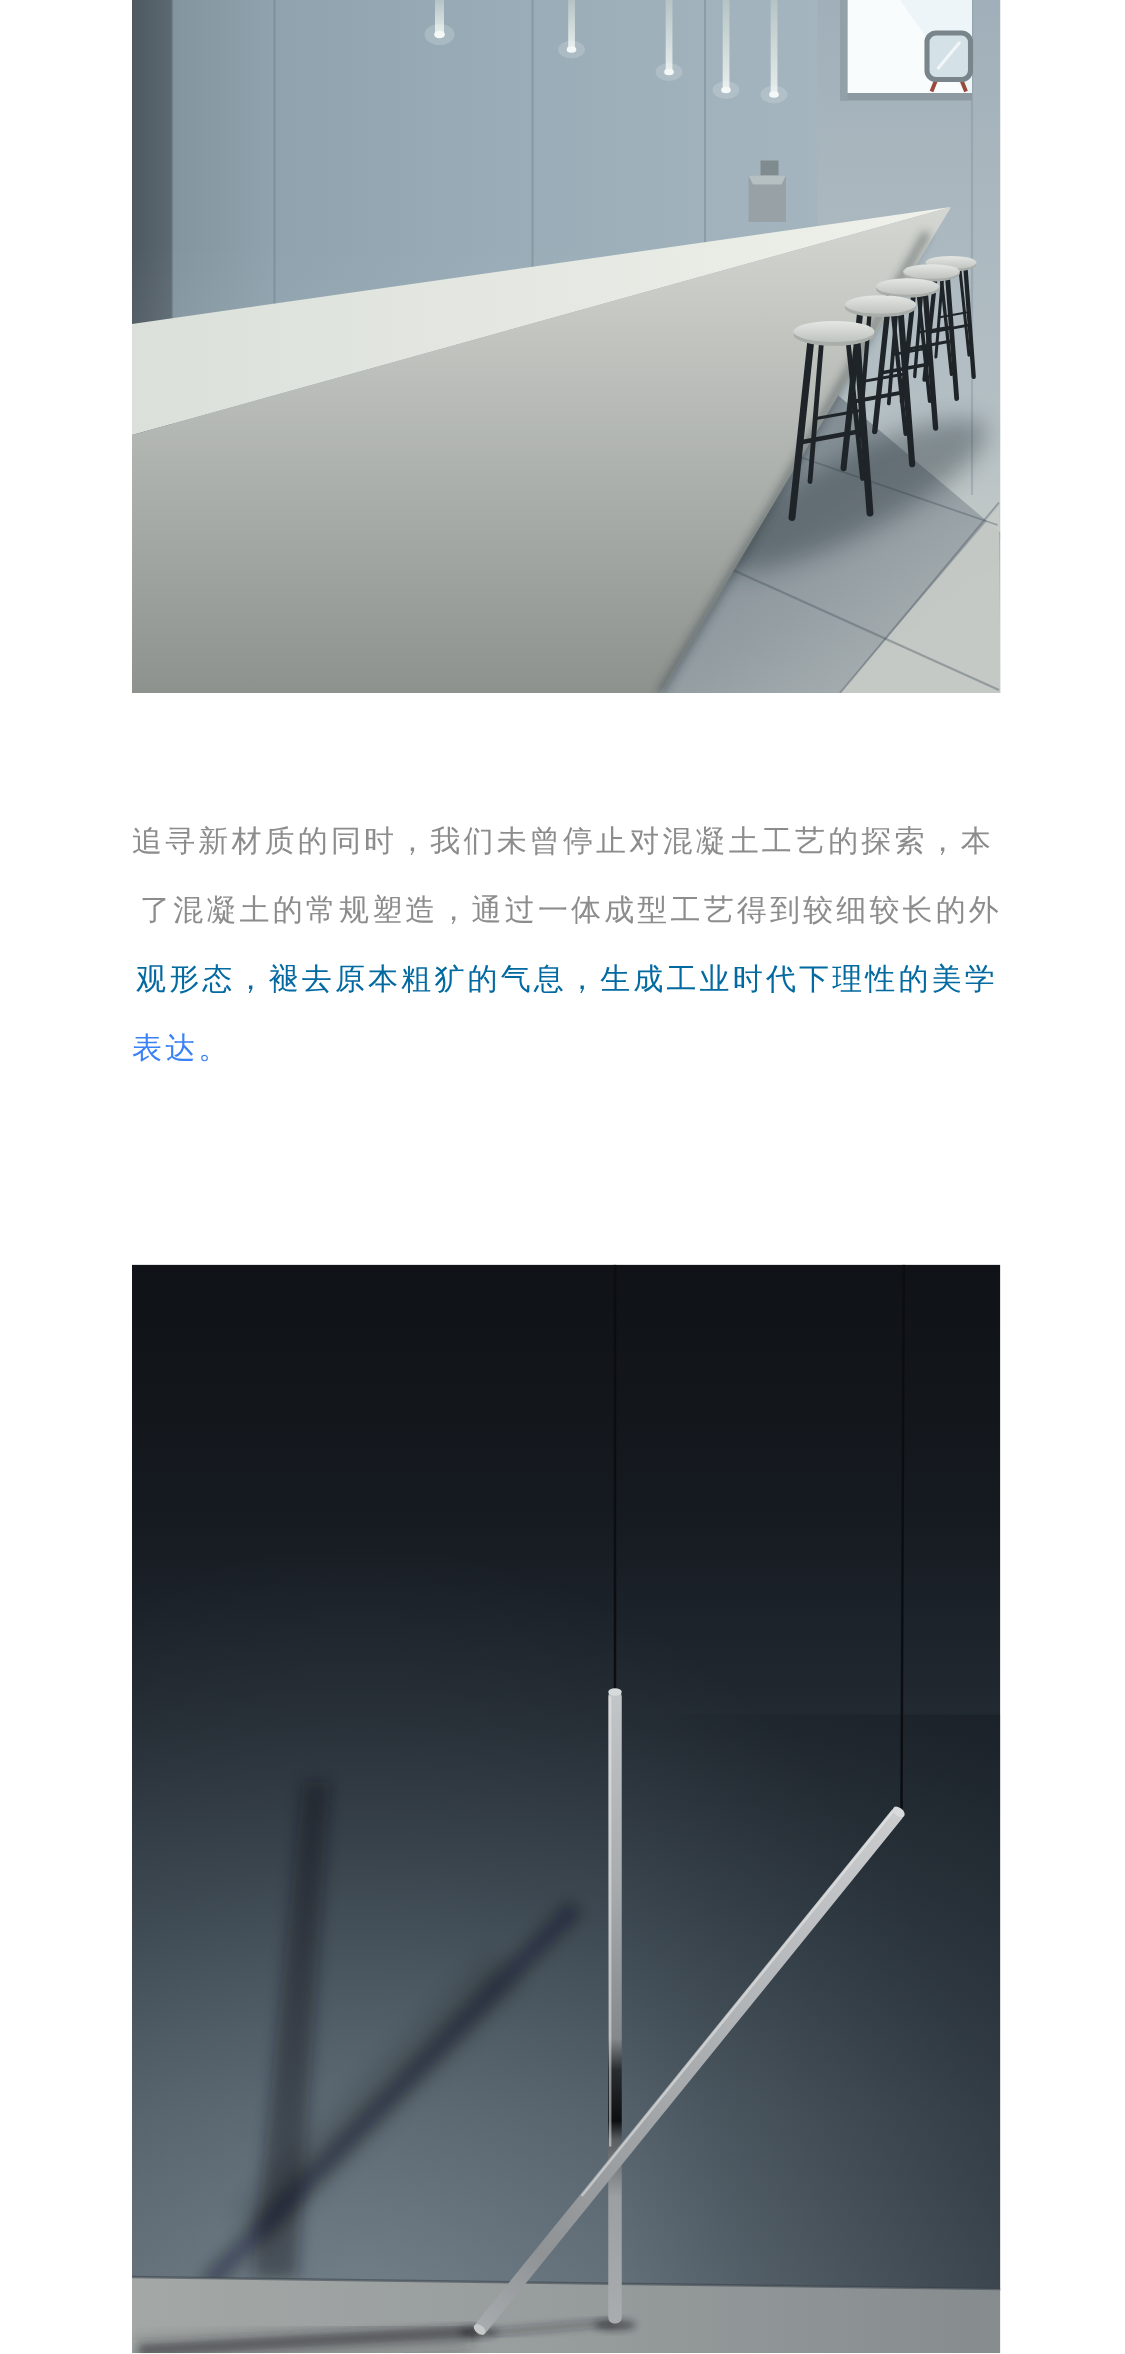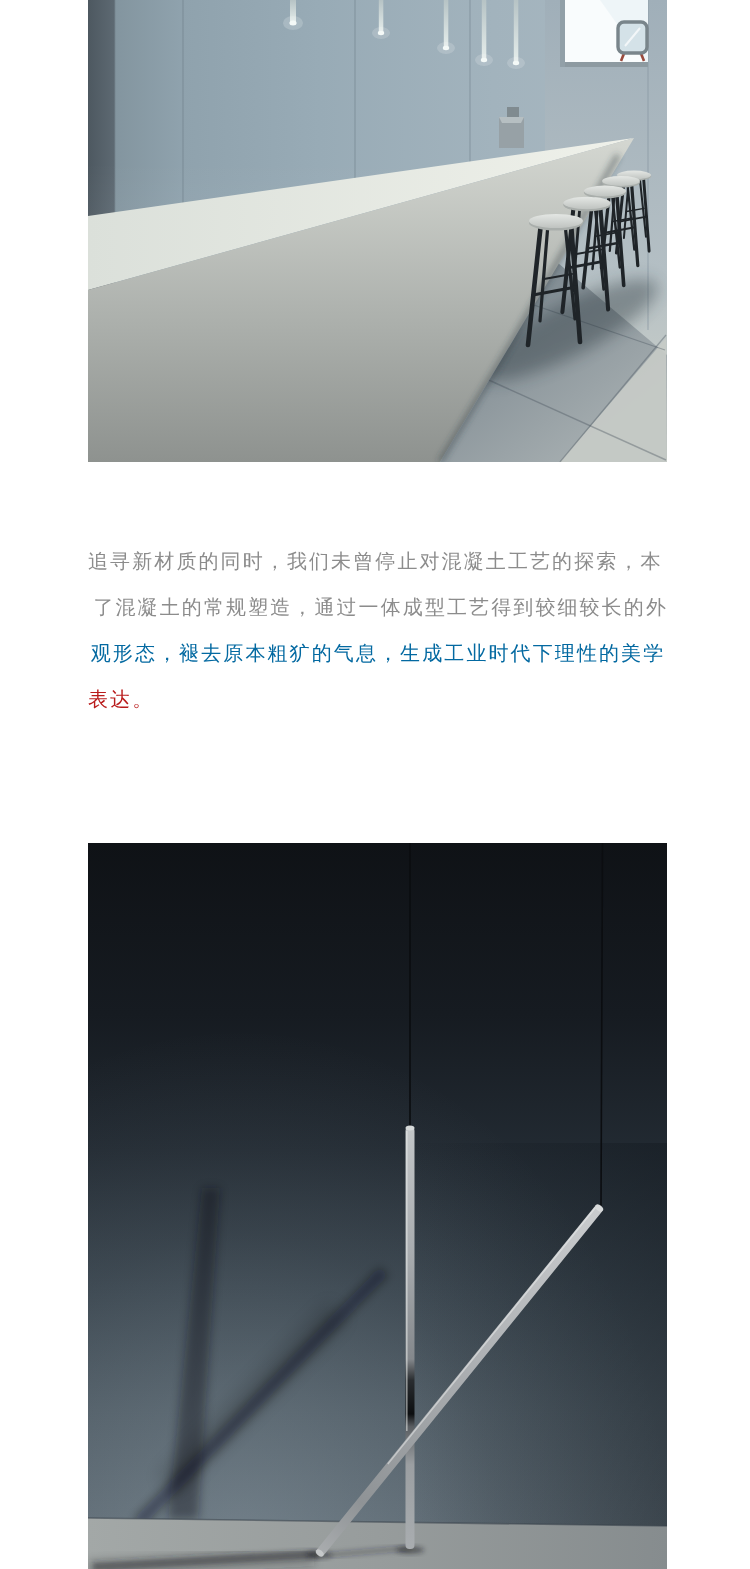--- a/index.html
+++ b/index.html
@@ -159,21 +159,21 @@
           <ellipse cx="428" cy="63" rx="3.2" ry="2.2" fill="#f4f9f7"></ellipse>
         </g>
       </g>
     </svg>
   </div>
 
   <div class="article">
     <div class="line" style="color: rgb(140, 140, 140);">追寻新材质的同时，我们未曾停止对混凝土工艺的探索，本</div>
     <div class="line" style="color: rgb(140, 140, 140); text-align: right;">了混凝土的常规塑造，通过一体成型工艺得到较细较长的外</div>
     <div class="line" style="color: #0369a1; text-align: center;">观形态，褪去原本粗犷的气息，生成工业时代下理性的美学</div>
-    <div class="line" style="color: #b91c1c;">表达。</div>
+    <div class="line" style="color: #3b82f6;">表达。</div>
   </div>
 
   <div class="photo" id="photo-bottom">
     <svg width="579" height="726" viewBox="0 0 579 726" xmlns="http://www.w3.org/2000/svg">
       <defs>
         <linearGradient id="dwallG" x1="0" y1="0" x2="0" y2="1">
           <stop offset="0" stop-color="#0f1216"></stop>
           <stop offset="0.25" stop-color="#161b21"></stop>
           <stop offset="0.45" stop-color="#222a32"></stop>
           <stop offset="0.65" stop-color="#36414a"></stop>

